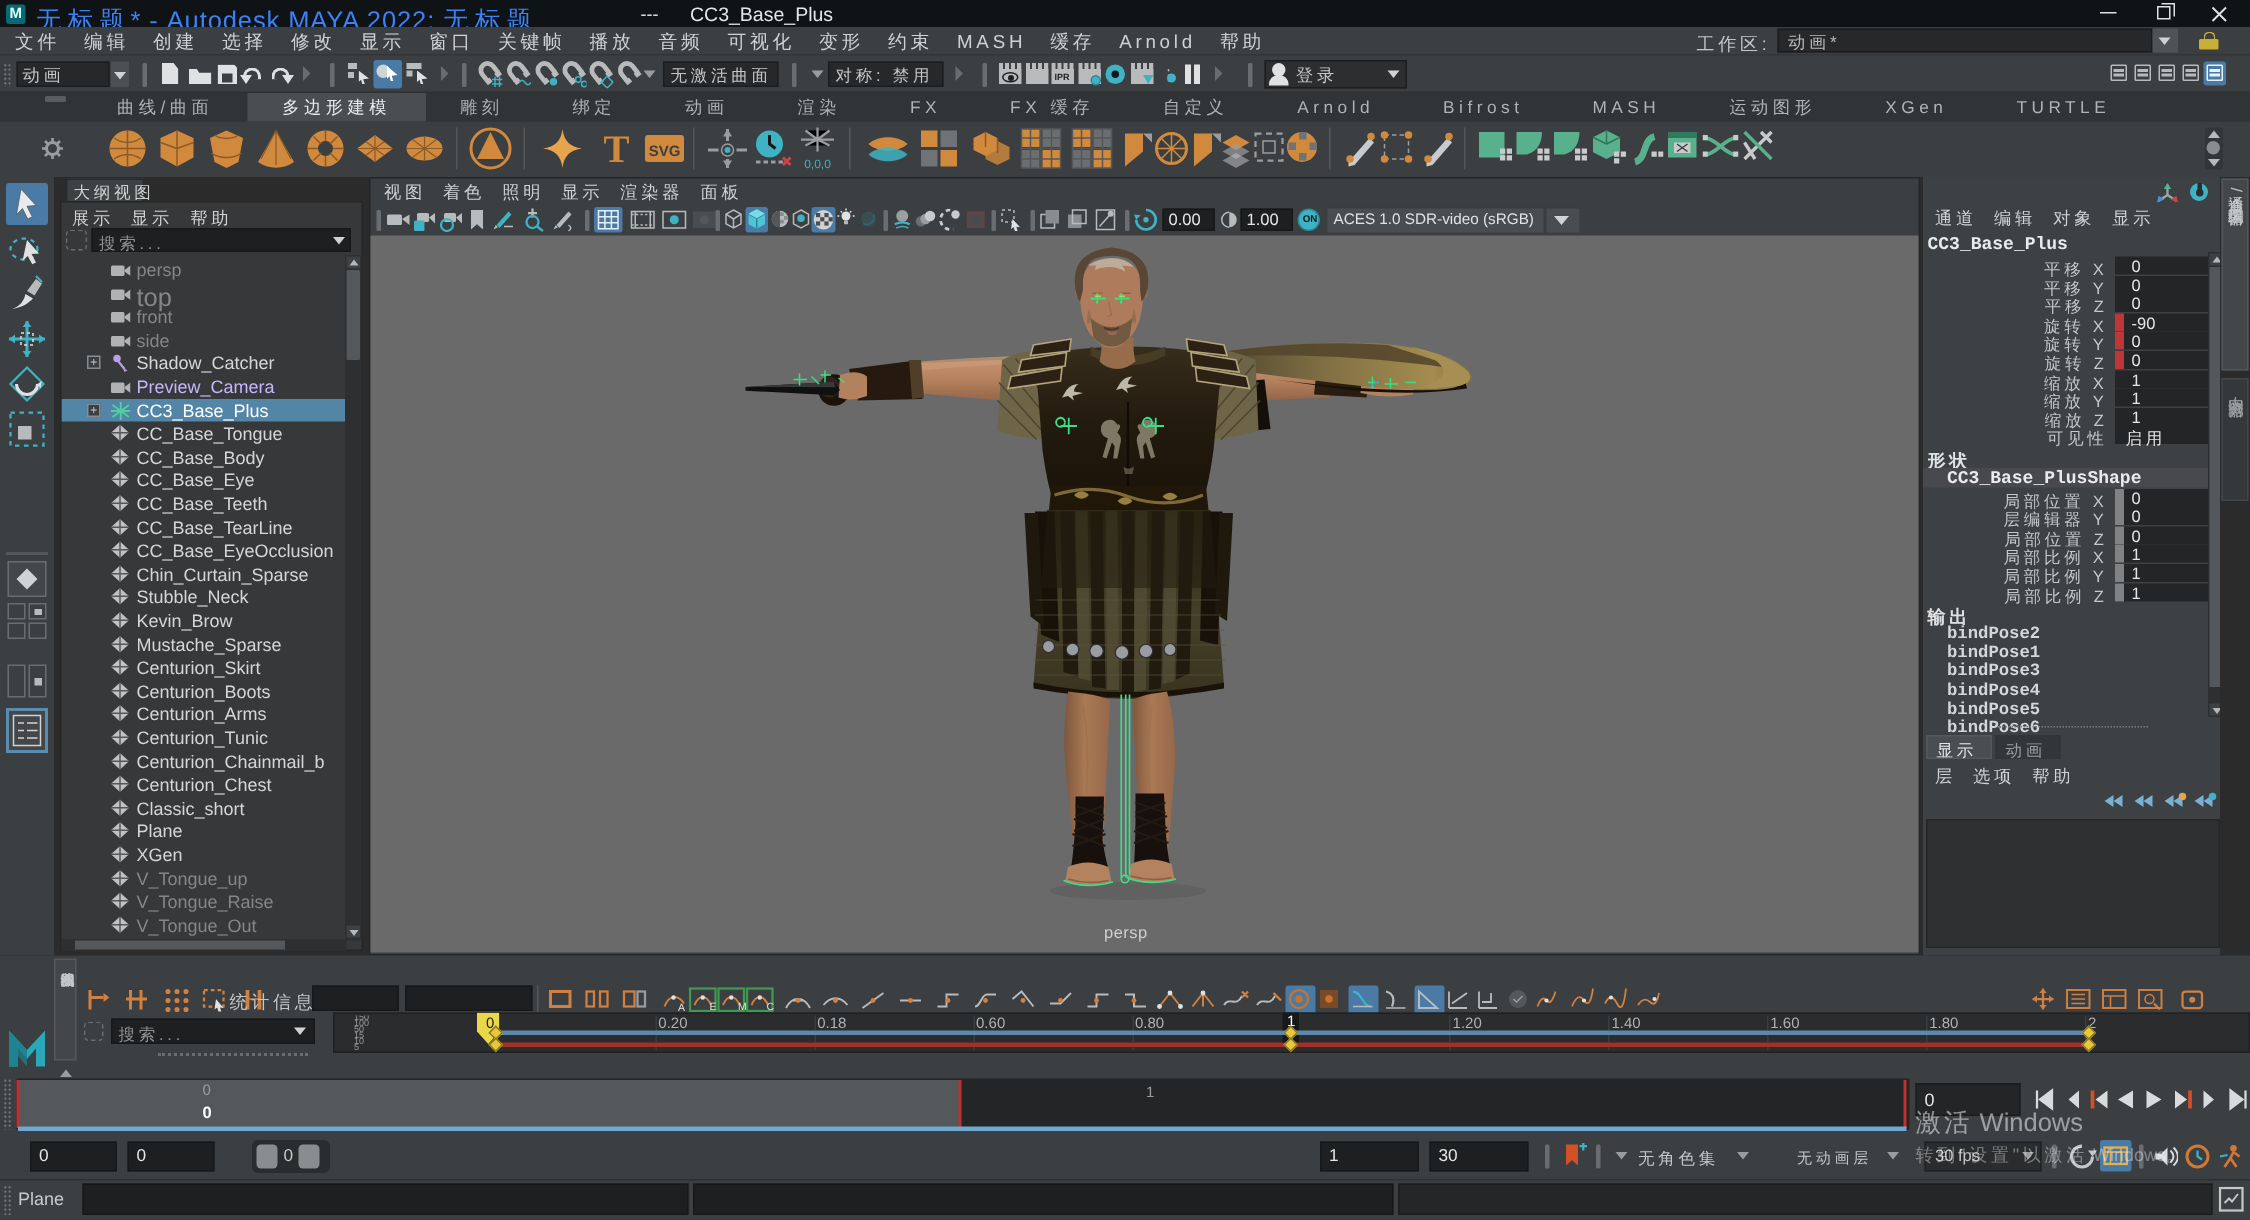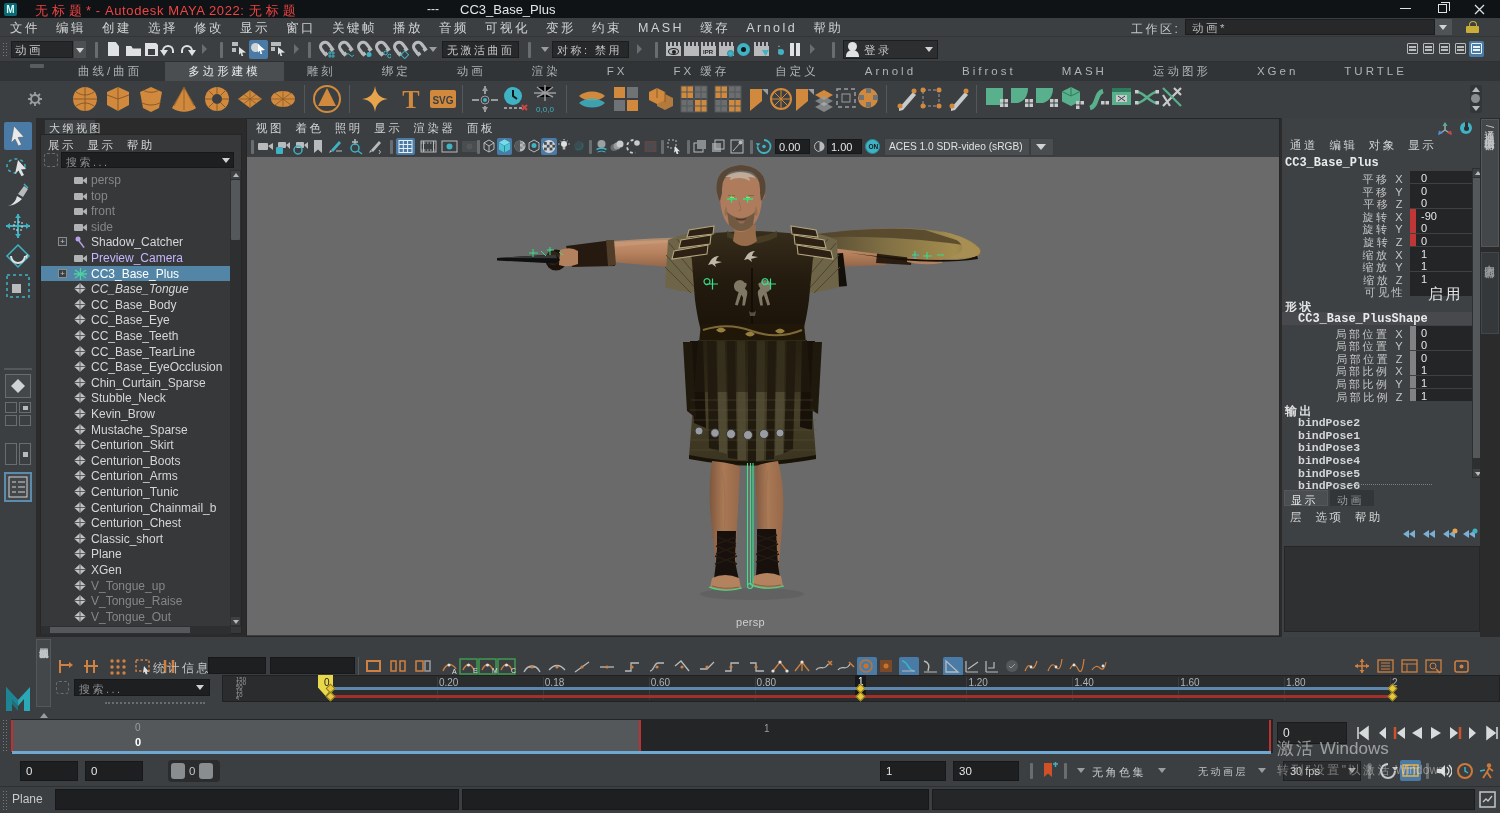--- a/index.html
+++ b/index.html
@@ -8,21 +8,21 @@
 .abs{position:absolute}
 .cjk{letter-spacing:2.5px}
 .fld{background:#1d1f20;border:1px solid #161819;color:#d6d6d6}
 .sep{width:1px;background:#55585a}
 </style></head>
 <body>
 <div id="root">
 
 <div class="abs" style="left:0;top:0;width:1500px;height:18px;background:#101316"></div>
 <div class="abs" style="left:4px;top:3px;width:13px;height:13px;background:#0a6a73;border-radius:2px;color:#dff;font-size:10px;font-weight:bold;text-align:center;line-height:13px">M</div>
-<div class="abs" style="left:35px;top:1.5px;font-size:13px;color:#ef4444;letter-spacing:0.6px"><span style="letter-spacing:4px">无标题</span>* - Autodesk MAYA 2022: <span style="letter-spacing:4px">无标题</span></div>
+<div class="abs" style="left:24px;top:1.5px;font-size:17px;color:#3b82f6;letter-spacing:0.6px"><span style="letter-spacing:4px">无标题</span>* - Autodesk MAYA 2022: <span style="letter-spacing:4px">无标题</span></div>
 <div class="abs" style="left:427px;top:2px;color:#e4e6e7;font-size:12px">---</div>
 <div class="abs" style="left:460px;top:2px;font-size:13px;color:#e4e6e7">CC3_Base_Plus</div>
 <div class="abs" style="left:1400px;top:8px;width:11px;height:1px;background:#dfe1e2"></div>
 <div class="abs" style="left:1438px;top:4px;width:9px;height:9px;border:1px solid #dfe1e2"></div>
 <div class="abs" style="left:1441px;top:2px;width:9px;height:9px;border:1px solid #dfe1e2;border-left:none;border-bottom:none"></div>
 <svg class="abs" width="11" height="11" style="left:1474px;top:4px">
       <path d="M1 1l9 9M10 1l-9 9" stroke="#dfe1e2" stroke-width="1.3"></path>
     </svg>
 
 <div class="abs" style="left:0;top:18px;width:1500px;height:19px;background:#3c3f41;border-bottom:1px solid #333537"></div>
@@ -496,21 +496,21 @@
             <rect x="0" y="2" width="9" height="7" rx="1" fill="#b0b2b4"></rect>
             <path d="M9 5l4-3v7l-4-3z" fill="#b0b2b4"></path>
           </svg></div>
         <div class="abs" style="left:50px;top:1px;font-size:12px;color:#848688">persp</div>
       </div>
       <div class="abs" style="left:0;top:17.6px;width:189px;height:15.6px;">
         <div class="abs" style="left:33px;top:2px"><svg width="13" height="10">
             <rect x="0" y="2" width="9" height="7" rx="1" fill="#b0b2b4"></rect>
             <path d="M9 5l4-3v7l-4-3z" fill="#b0b2b4"></path>
           </svg></div>
-        <div class="abs" style="left:50px;top:1px;font-size:12px;color:#848688">top</div>
+        <div class="abs" style="left:50px;top:1px;font-size:17px;color:#848688">top</div>
       </div>
       <div class="abs" style="left:0;top:33.2px;width:189px;height:15.6px;">
         <div class="abs" style="left:33px;top:2px"><svg width="13" height="10">
             <rect x="0" y="2" width="9" height="7" rx="1" fill="#b0b2b4"></rect>
             <path d="M9 5l4-3v7l-4-3z" fill="#b0b2b4"></path>
           </svg></div>
         <div class="abs" style="left:50px;top:1px;font-size:12px;color:#848688">front</div>
       </div>
       <div class="abs" style="left:0;top:48.800000000000004px;width:189px;height:15.6px;">
         <div class="abs" style="left:33px;top:2px"><svg width="13" height="10">
@@ -537,21 +537,21 @@
       </div>
       <div class="abs" style="left:0;top:95.6px;width:189px;height:15.6px;background:#5285a6;">
         <div class="abs" style="left:17px;top:3px;width:9px;height:9px;border:1px solid #8a8d8f;background:#3c3f41;color:#c8cacb;font-size:8px;line-height:8px;text-align:center">+</div>
         <div class="abs" style="left:33px;top:2px"><svg width="13" height="12">
             <g stroke="#4ed0a0" stroke-width="1.3">
               <path d="M6.5 0v12M1 2l11 8M12 2L1 10M0 6h13"></path>
             </g>
           </svg></div>
         <div class="abs" style="left:50px;top:1px;font-size:12px;color:#fff">CC3_Base_Plus</div>
       </div>
-      <div class="abs" style="left:0;top:111.19999999999999px;width:189px;height:15.6px;font-style:italic;">
+      <div class="abs" style="left:0;top:111.19999999999999px;width:189px;height:15.6px;">
         <div class="abs" style="left:33px;top:2px"><svg width="12" height="11">
             <path d="M6 0l6 5.5L6 11 0 5.5z" fill="#c0c2c4"></path>
             <path d="M6 0v11M0 5.5h12" stroke="#55585a"></path>
           </svg></div>
         <div class="abs" style="left:50px;top:1px;font-size:12px;color:#d4d6d7">CC_Base_Tongue</div>
       </div>
       <div class="abs" style="left:0;top:126.79999999999998px;width:189px;height:15.6px;">
         <div class="abs" style="left:33px;top:2px"><svg width="12" height="11">
             <path d="M6 0l6 5.5L6 11 0 5.5z" fill="#c0c2c4"></path>
             <path d="M6 0v11M0 5.5h12" stroke="#55585a"></path>
@@ -1088,29 +1088,29 @@
       <div class="abs" style="left:128px;top:128.59999999999997px;width:62px;height:12px;background:#232526"></div>
       <div class="abs" style="left:139px;top:129.59999999999997px;font-size:11px;color:#e4e6e7">1</div>
       <div class="abs cjk" style="left:0;top:142.19999999999996px;width:123px;text-align:right;font-size:11px;color:#c4c6c7">缩放 Y</div>
       <div class="abs" style="left:128px;top:141.19999999999996px;width:62px;height:12px;background:#232526"></div>
       <div class="abs" style="left:139px;top:142.19999999999996px;font-size:11px;color:#e4e6e7">1</div>
       <div class="abs cjk" style="left:0;top:154.79999999999995px;width:123px;text-align:right;font-size:11px;color:#c4c6c7">缩放 Z</div>
       <div class="abs" style="left:128px;top:153.79999999999995px;width:62px;height:12px;background:#232526"></div>
       <div class="abs" style="left:139px;top:154.79999999999995px;font-size:11px;color:#e4e6e7">1</div>
       <div class="abs cjk" style="left:0;top:167.39999999999995px;width:123px;text-align:right;font-size:11px;color:#c4c6c7">可见性</div>
       <div class="abs" style="left:128px;top:166.39999999999995px;width:62px;height:12px;background:#232526"></div>
-      <div class="abs cjk" style="left:146px;top:167.39999999999995px;font-size:15px;color:#e4e6e7">启用</div>
+      <div class="abs cjk" style="left:135px;top:167.39999999999995px;font-size:11px;color:#e4e6e7">启用</div>
       <div class="abs cjk" style="left:3px;top:180.99999999999994px;font-size:12px;font-weight:bold;color:#dfe1e2">形状</div>
       <div class="abs" style="left:0;top:193.59999999999994px;width:190px;height:13px;background:#47494c"></div>
       <div class="abs" style="left:16px;top:193.59999999999994px;font-size:12px;font-weight:bold;color:#e8eaeb;font-family:'Liberation Mono',monospace">CC3_Base_PlusShape</div>
       <div class="abs cjk" style="left:0;top:208.59999999999994px;width:123px;text-align:right;font-size:11px;color:#c4c6c7">局部位置 X</div>
       <div class="abs" style="left:128px;top:207.59999999999994px;width:62px;height:12px;background:#232526"></div>
       <div class="abs" style="left:128px;top:207.59999999999994px;width:6px;height:12px;background:#808284"></div>
       <div class="abs" style="left:139px;top:208.59999999999994px;font-size:11px;color:#e4e6e7">0</div>
-      <div class="abs cjk" style="left:0;top:221.19999999999993px;width:123px;text-align:right;font-size:11px;color:#c4c6c7">局部位置 Y</div>
+      <div class="abs cjk" style="left:0;top:221.19999999999993px;width:123px;text-align:right;font-size:11px;color:#c4c6c7">层编辑器 Y</div>
       <div class="abs" style="left:128px;top:220.19999999999993px;width:62px;height:12px;background:#232526"></div>
       <div class="abs" style="left:128px;top:220.19999999999993px;width:6px;height:12px;background:#808284"></div>
       <div class="abs" style="left:139px;top:221.19999999999993px;font-size:11px;color:#e4e6e7">0</div>
       <div class="abs cjk" style="left:0;top:233.79999999999993px;width:123px;text-align:right;font-size:11px;color:#c4c6c7">局部位置 Z</div>
       <div class="abs" style="left:128px;top:232.79999999999993px;width:62px;height:12px;background:#232526"></div>
       <div class="abs" style="left:128px;top:232.79999999999993px;width:6px;height:12px;background:#808284"></div>
       <div class="abs" style="left:139px;top:233.79999999999993px;font-size:11px;color:#e4e6e7">0</div>
       <div class="abs cjk" style="left:0;top:246.39999999999992px;width:123px;text-align:right;font-size:11px;color:#c4c6c7">局部比例 X</div>
       <div class="abs" style="left:128px;top:245.39999999999992px;width:62px;height:12px;background:#232526"></div>
       <div class="abs" style="left:128px;top:245.39999999999992px;width:6px;height:12px;background:#808284"></div>

